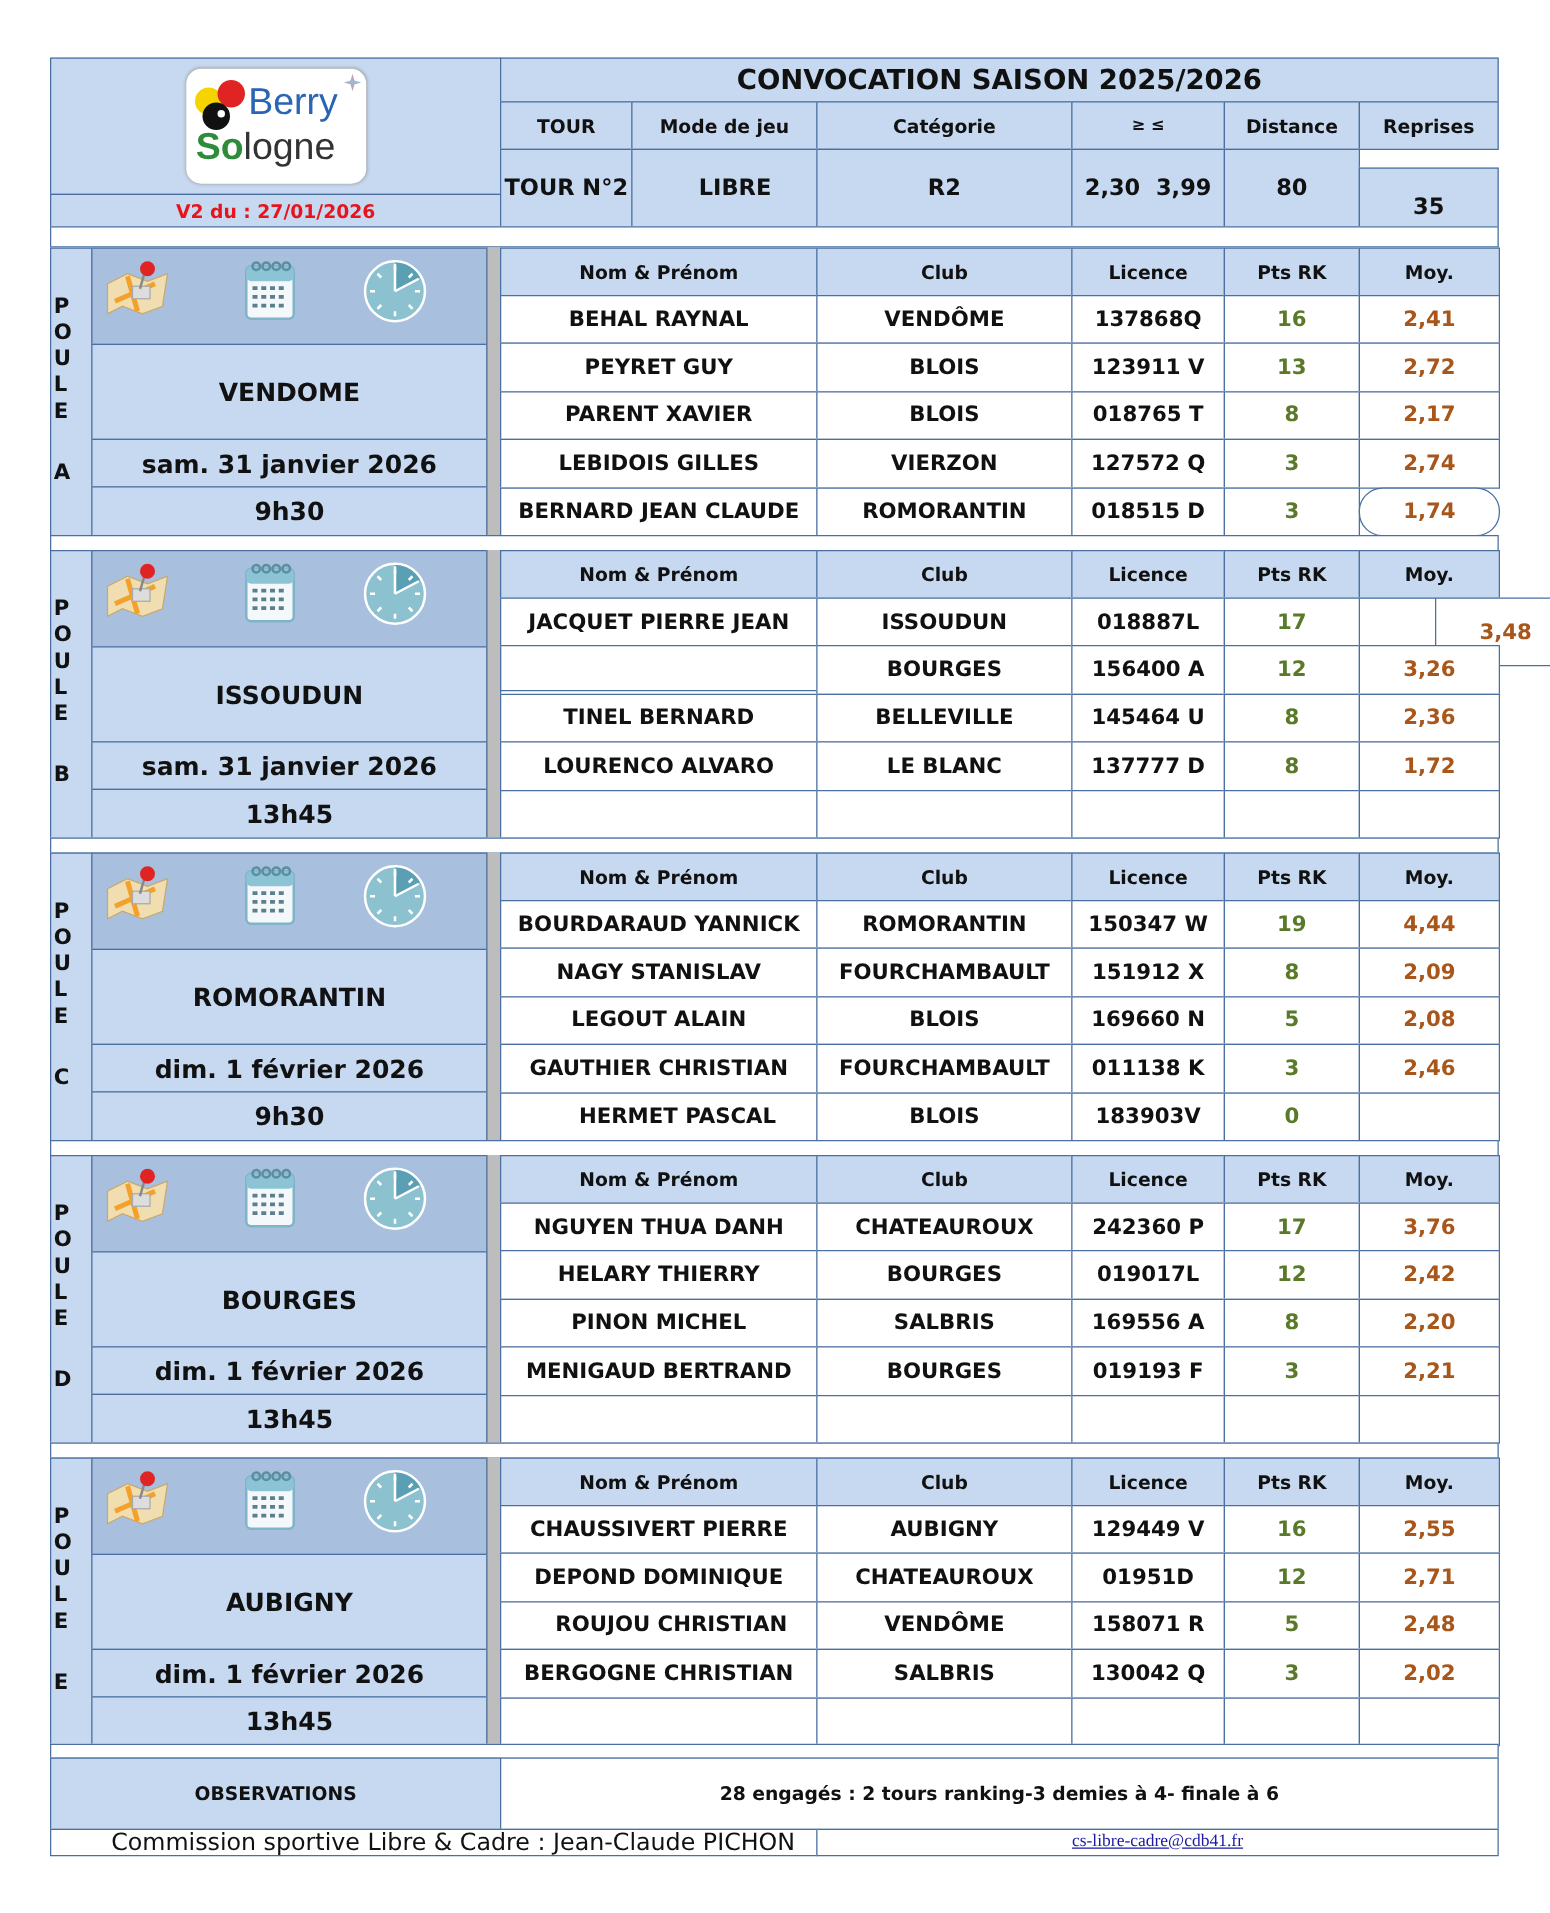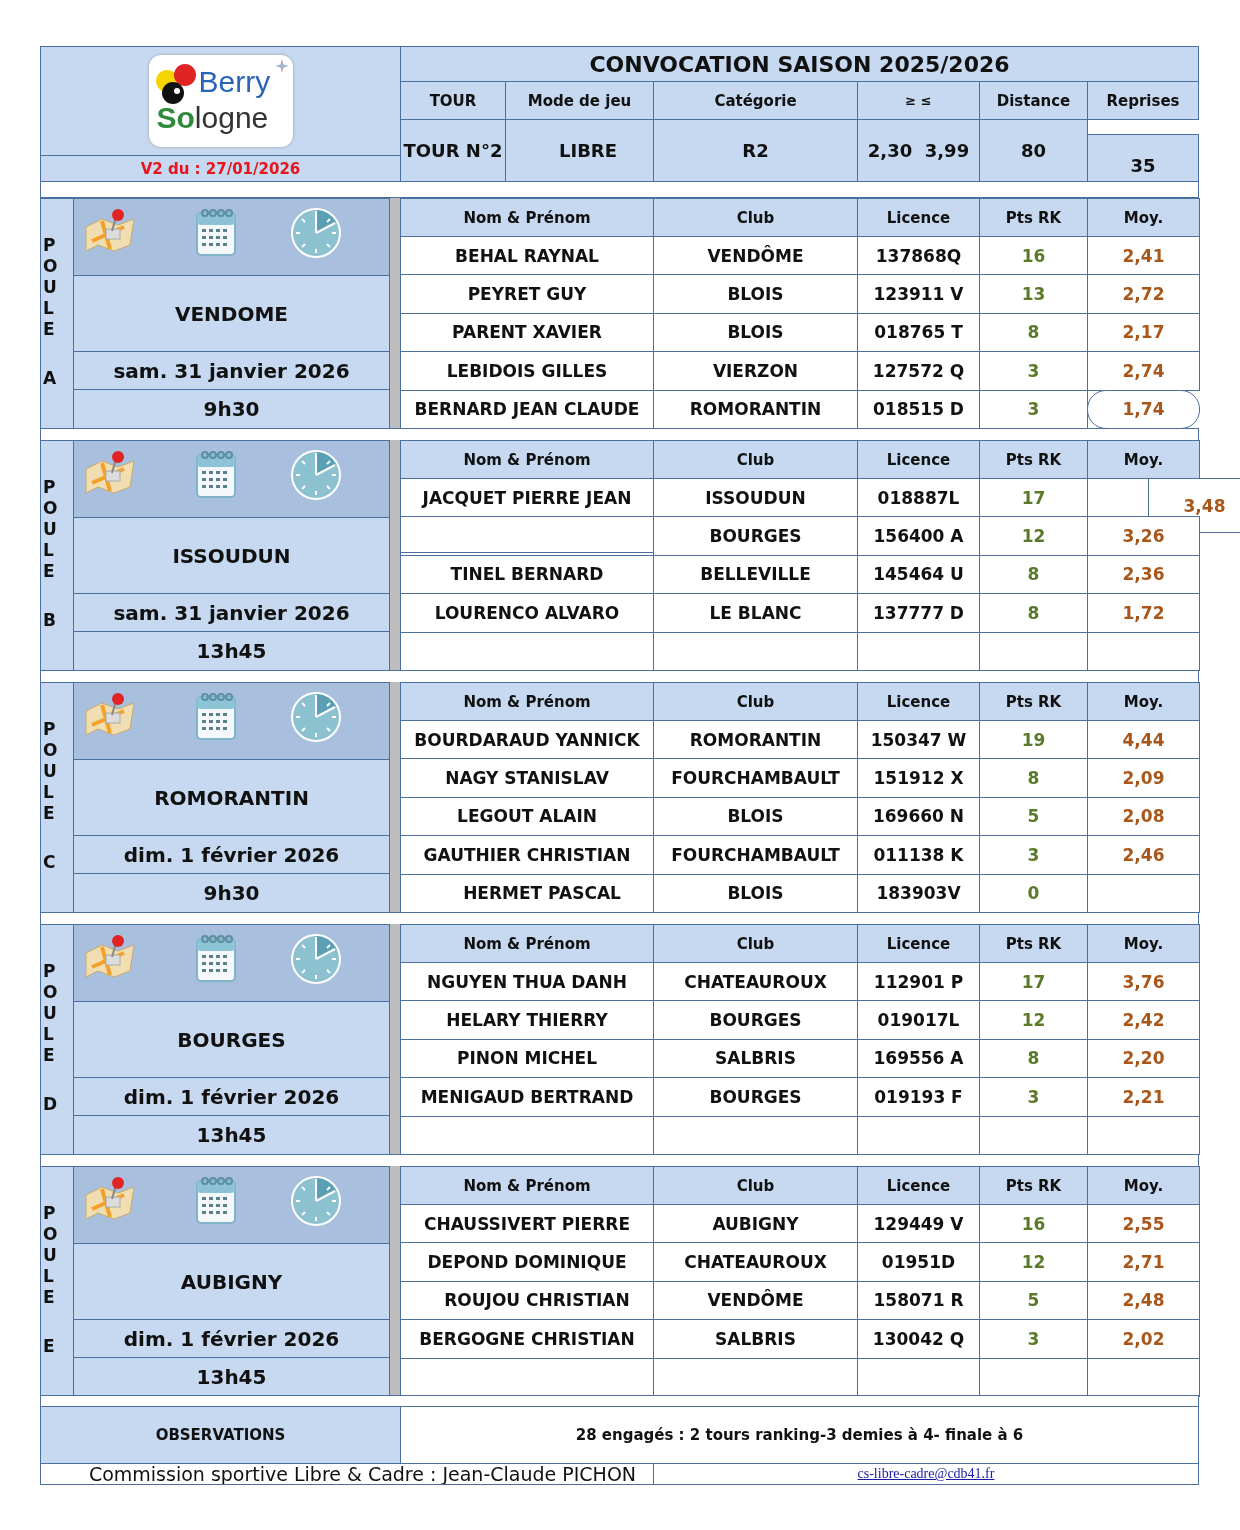--- a/index.html
+++ b/index.html
@@ -413,21 +413,21 @@
         <div class="cell lb" style="left:73px;top:1077px;width:317px;height:39px;font-size:20px;">dim. 1 février 2026</div>
         <div class="cell lb" style="left:73px;top:1115px;width:317px;height:40px;font-size:20px;">13h45</div>
         <div class="abs grey" style="left:389px;top:924px;width:12px;height:231px;border-left:1px solid #4a6fa0;border-right:1px solid #4a6fa0;"></div>
         <div class="cell lb" style="left:400px;top:924px;width:254px;height:39px;font-size:15px;">Nom &amp; Prénom</div>
         <div class="cell lb" style="left:653px;top:924px;width:205px;height:39px;font-size:15px;">Club</div>
         <div class="cell lb" style="left:857px;top:924px;width:123px;height:39px;font-size:15px;">Licence</div>
         <div class="cell lb" style="left:979px;top:924px;width:109px;height:39px;font-size:15px;">Pts RK</div>
         <div class="cell lb" style="left:1087px;top:924px;width:113px;height:39px;font-size:15px;">Moy.</div>
         <div class="cell wb " style="left:400px;top:962px;width:254px;height:39.4px;font-size:17px;">NGUYEN THUA DANH</div>
         <div class="cell wb " style="left:653px;top:962px;width:205px;height:39.4px;font-size:17px;">CHATEAUROUX</div>
-        <div class="cell wb " style="left:857px;top:962px;width:123px;height:39.4px;font-size:17px;">112901 P</div>
+        <div class="cell wb " style="left:857px;top:962px;width:123px;height:39.4px;font-size:17px;">242360 P</div>
         <div class="cell wb pts" style="left:979px;top:962px;width:109px;height:39.4px;font-size:17px;">17</div>
         <div class="cell wb moy" style="left:1087px;top:962px;width:113px;height:39.4px;font-size:17px;">3,76</div>
         <div class="cell wb " style="left:400px;top:1000.4px;width:254px;height:39.4px;font-size:17px;">HELARY THIERRY</div>
         <div class="cell wb " style="left:653px;top:1000.4px;width:205px;height:39.4px;font-size:17px;">BOURGES</div>
         <div class="cell wb " style="left:857px;top:1000.4px;width:123px;height:39.4px;font-size:17px;">019017L</div>
         <div class="cell wb pts" style="left:979px;top:1000.4px;width:109px;height:39.4px;font-size:17px;">12</div>
         <div class="cell wb moy" style="left:1087px;top:1000.4px;width:113px;height:39.4px;font-size:17px;">2,42</div>
         <div class="cell wb " style="left:400px;top:1038.8px;width:254px;height:39.4px;font-size:17px;">PINON MICHEL</div>
         <div class="cell wb " style="left:653px;top:1038.8px;width:205px;height:39.4px;font-size:17px;">SALBRIS</div>
         <div class="cell wb " style="left:857px;top:1038.8px;width:123px;height:39.4px;font-size:17px;">169556 A</div>

